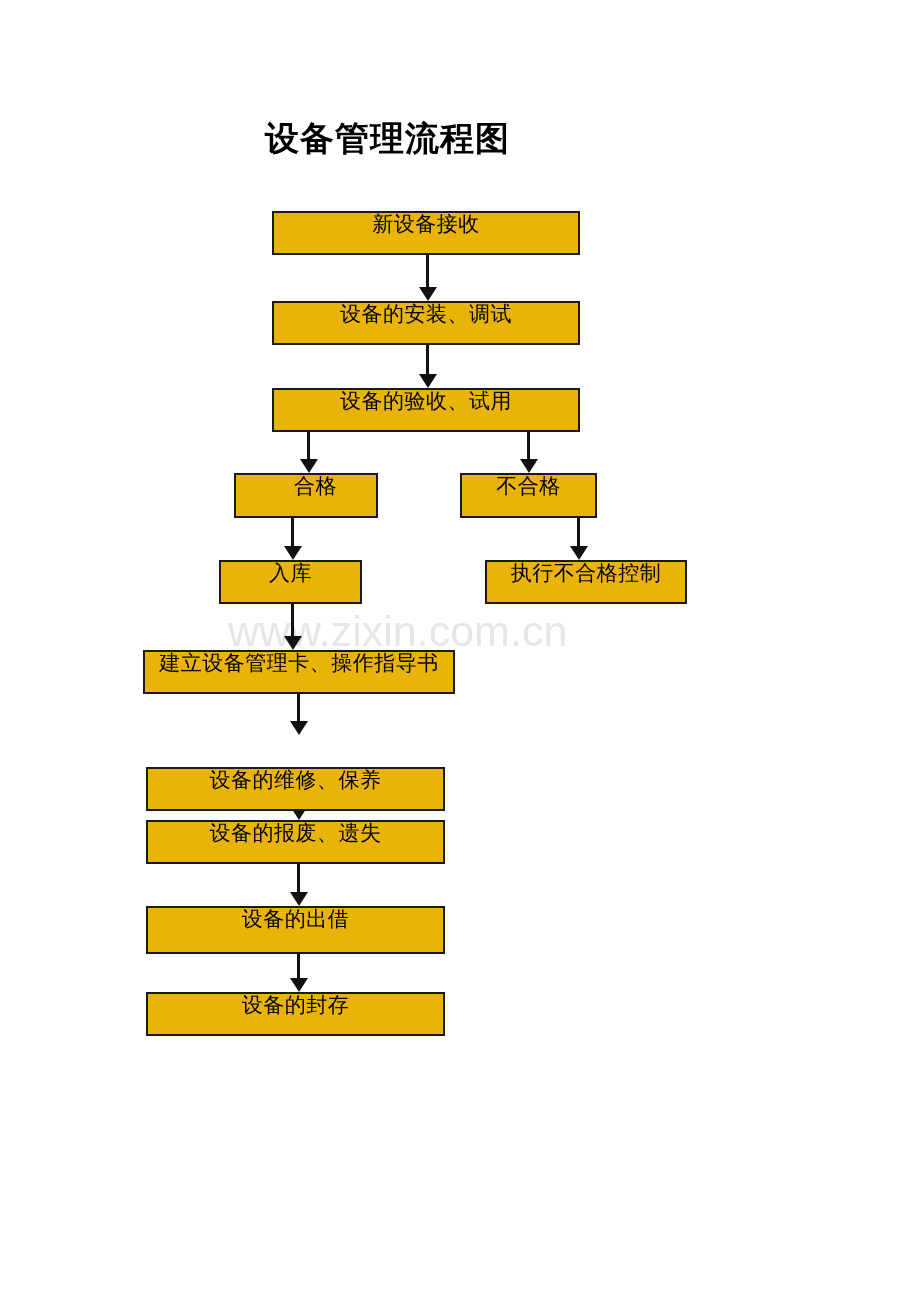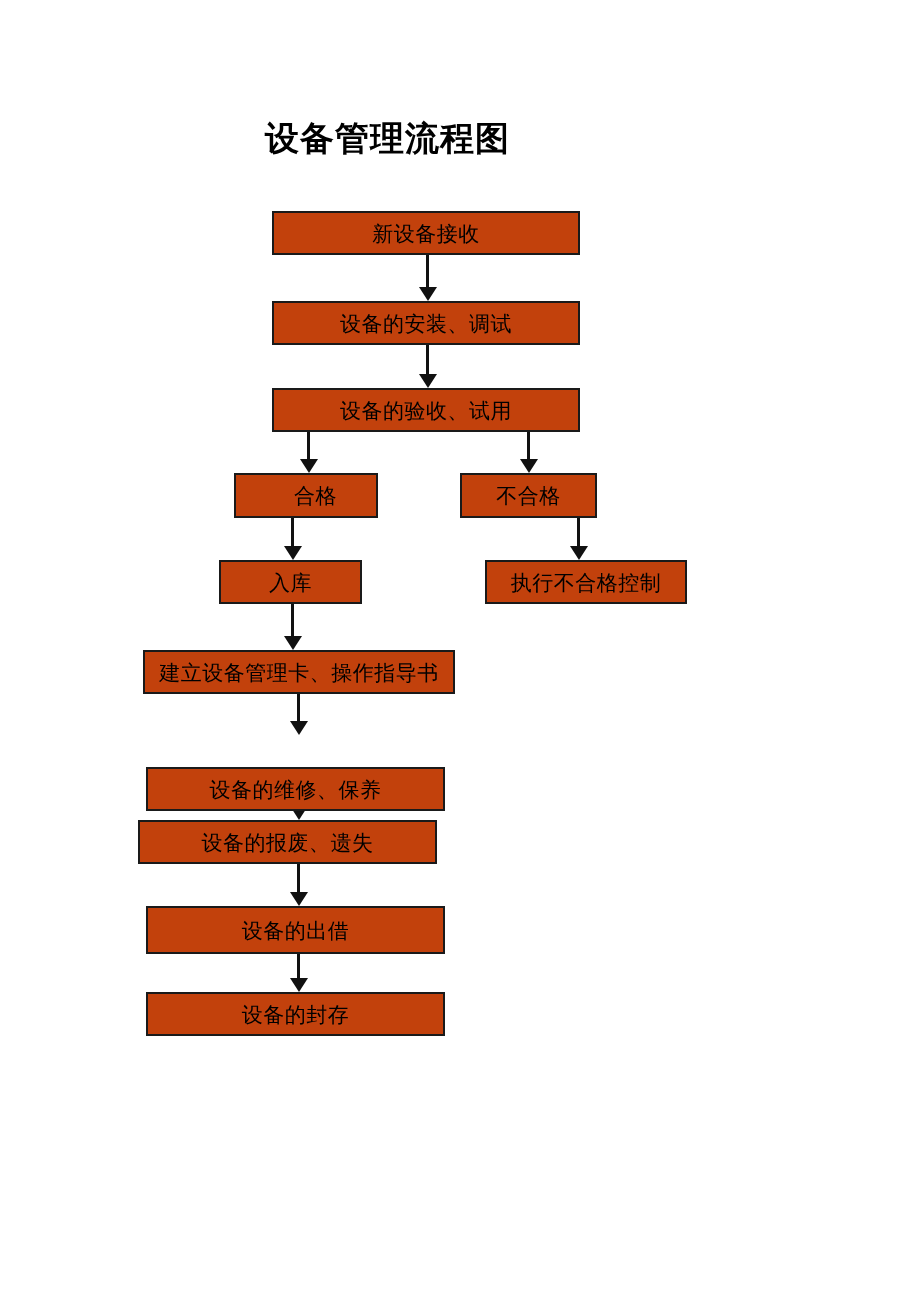--- a/index.html
+++ b/index.html
@@ -48,24 +48,23 @@
     text-align: left;
     z-index: 1;
     pointer-events: none;
     user-select: none;
   }
 
   
   .node {
     position: absolute;
     box-sizing: border-box;
-    background: #c2410c;
+    background: #eab308;
     border: 2px solid #1a1a1a;
     display: flex;
-    align-items: center;
     justify-content: center;
     z-index: 3;
   }
   .node .node-label {
     font-family: "Liberation Sans", "DejaVu Sans", sans-serif;
     font-size: 21px;
     font-weight: 400;
     color: #000000;
     line-height: 1;
     white-space: nowrap;
@@ -93,20 +92,21 @@
     border-top: 14px solid #111111;
   }
 </style>
 </head>
 <body>
 
 <div id="page">
 
   <div id="chart-title">设备管理流程图</div>
 
+  <div id="watermark">www.zixin.com.cn</div>
 
   <div id="nodes-layer">
       <div class="node" style="left: 272px; top: 211px; width: 308px; height: 44px;">
         <span class="node-label">新设备接收</span>
       </div>
       <div class="node" style="left: 272px; top: 301px; width: 308px; height: 44px;">
         <span class="node-label">设备的安装、调试</span>
       </div>
       <div class="node" style="left: 272px; top: 388px; width: 308px; height: 44px;">
         <span class="node-label">设备的验收、试用</span>
@@ -122,21 +122,21 @@
       </div>
       <div class="node" style="left: 478px; top: 560px; width: 202px; height: 44px; margin-left: 7px;">
         <span class="node-label">执行不合格控制</span>
       </div>
       <div class="node" style="left: 143px; top: 650px; width: 312px; height: 44px;">
         <span class="node-label">建立设备管理卡、操作指导书</span>
       </div>
       <div class="node" style="left: 146px; top: 735px; width: 299px; height: 44px; margin-top: 32px;">
         <span class="node-label">设备的维修、保养</span>
       </div>
-      <div class="node" style="left: 138px; top: 820px; width: 299px; height: 44px;">
+      <div class="node" style="left: 146px; top: 820px; width: 299px; height: 44px;">
         <span class="node-label">设备的报废、遗失</span>
       </div>
       <div class="node" style="left: 146px; top: 906px; width: 299px; height: 48px;">
         <span class="node-label">设备的出借</span>
       </div>
       <div class="node" style="left: 146px; top: 992px; width: 299px; height: 44px;">
         <span class="node-label">设备的封存</span>
       </div>
     </div>
   <div id="edges-layer">

